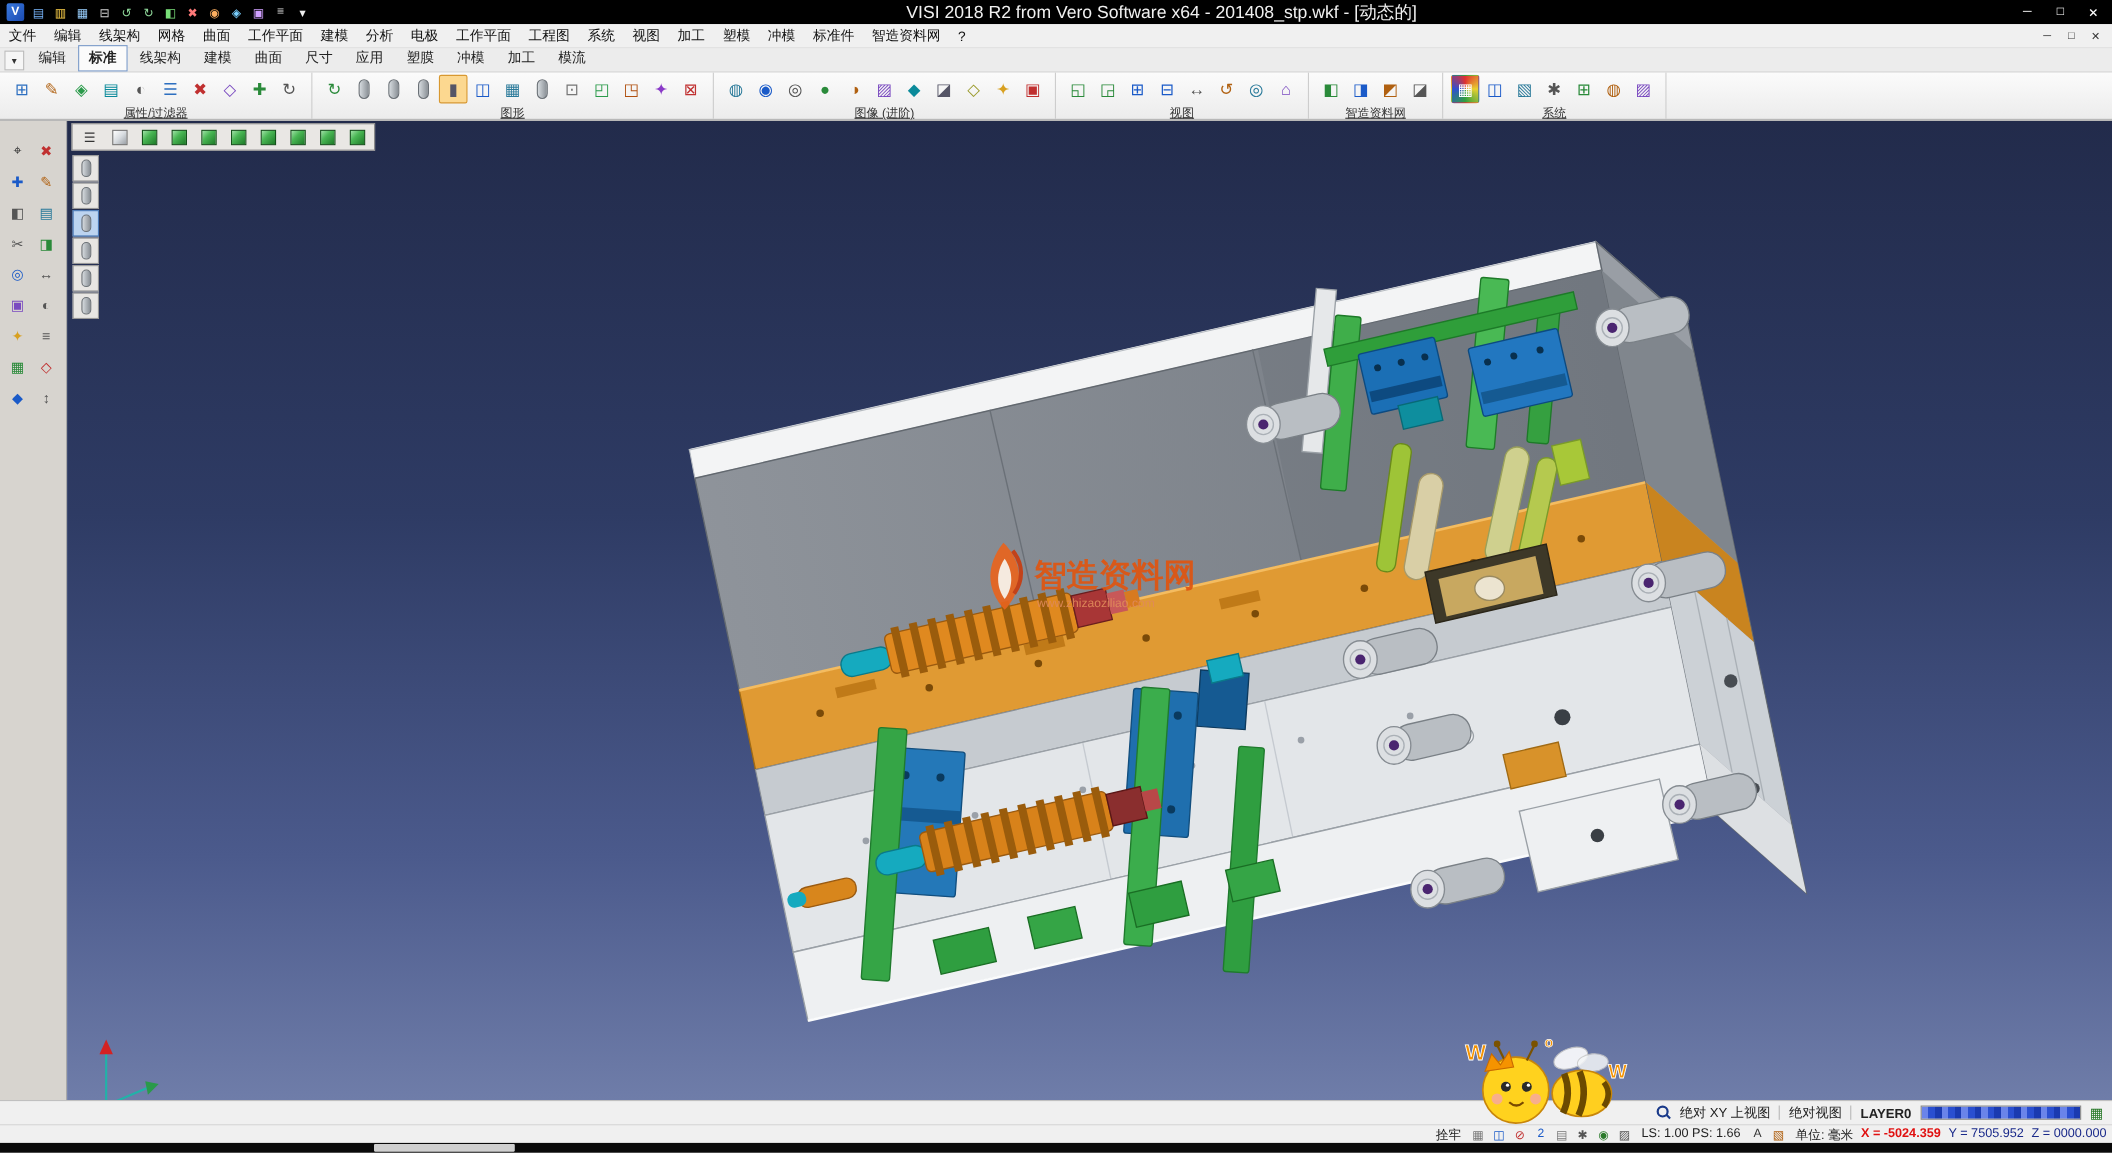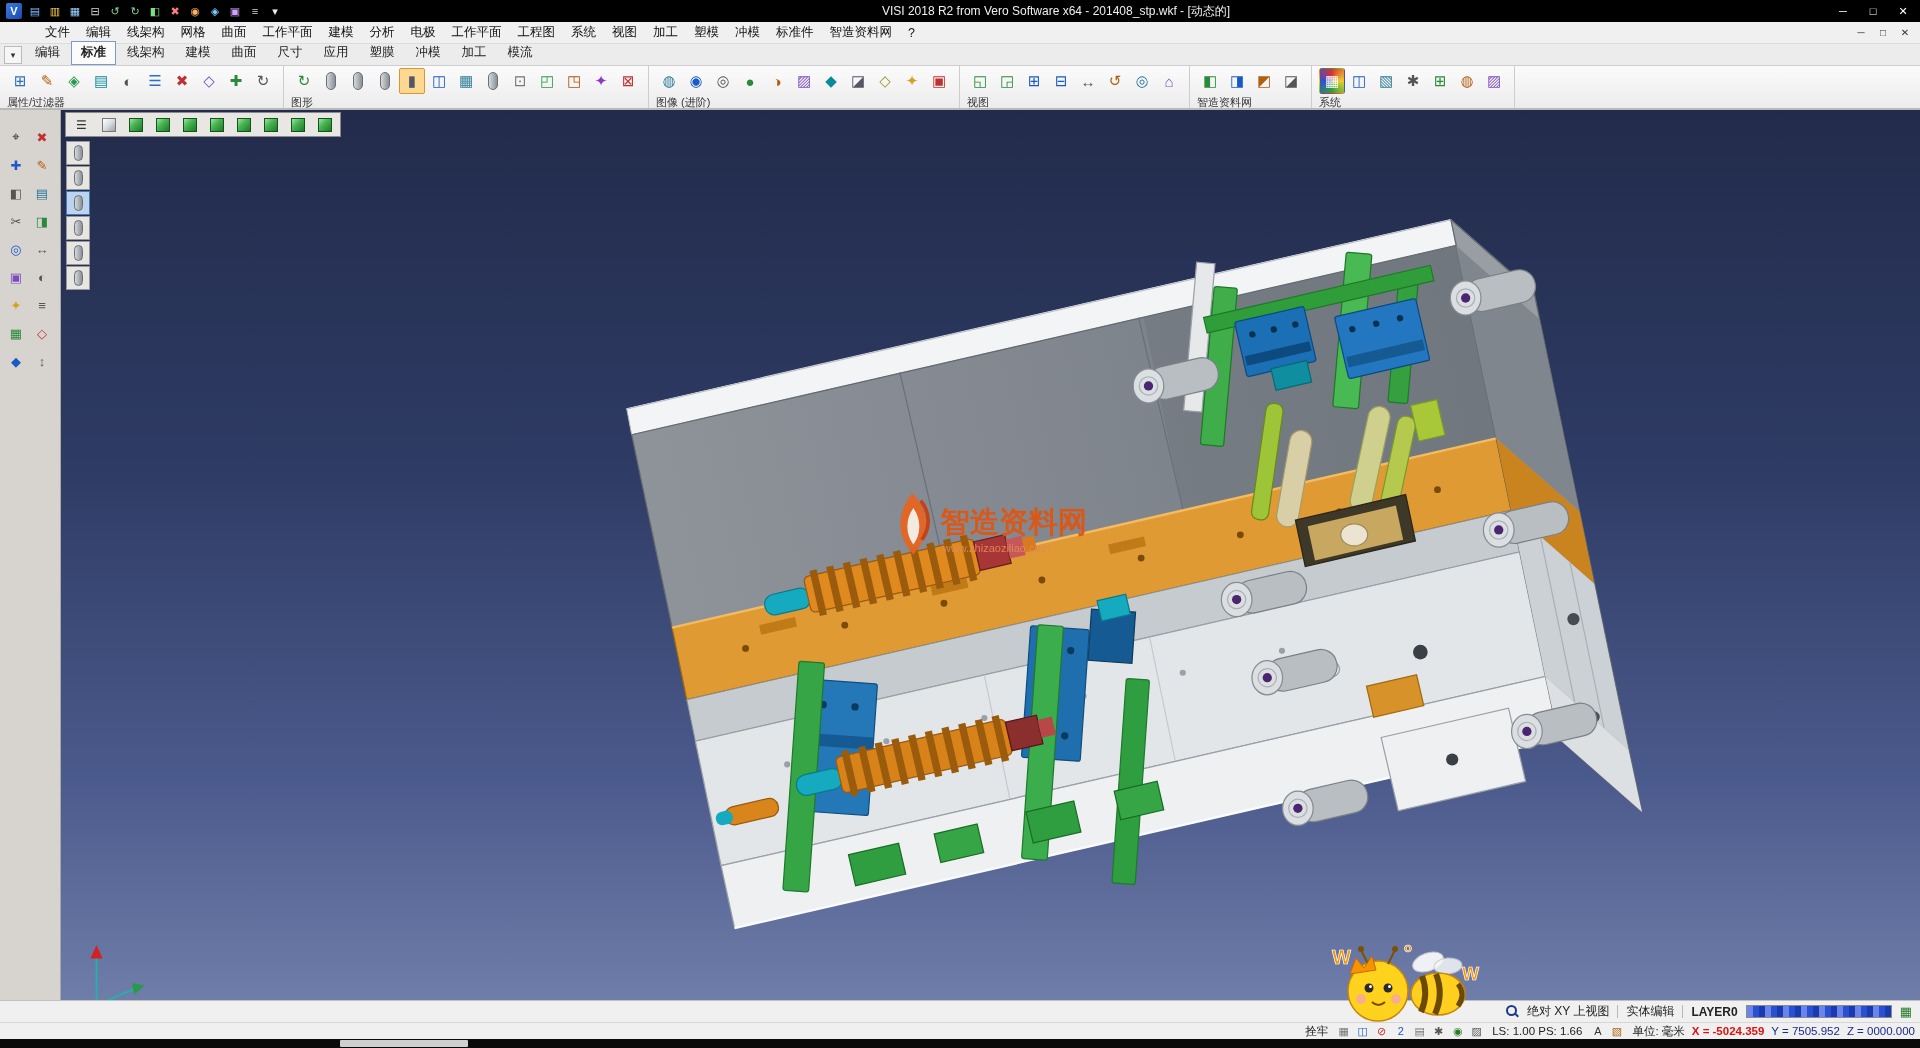--- a/index.html
+++ b/index.html
@@ -4,43 +4,43 @@
 <style>
   html,body{margin:0;padding:0;background:#222;}
   *{box-sizing:border-box;font-family:"Liberation Sans", sans-serif;}
   .app{position:relative;width:1920px;height:1048px;background:#f0f0f0;overflow:hidden;}
 
   
   .titlebar{height:22px;background:#000;display:flex;align-items:center;color:#fff;font-size:12px;padding:0 2px;}
   .visi-logo{width:16px;height:16px;margin:0 4px;border-radius:2px;background:linear-gradient(135deg,#3a7ae0,#1a4ab0);color:#fff;font-weight:bold;font-size:11px;display:flex;align-items:center;justify-content:center;}
   .qa{display:flex;align-items:center;gap:2px;}
   .qa-icn{width:18px;height:16px;display:flex;align-items:center;justify-content:center;font-size:11px;cursor:pointer;}
-  .title{flex:1;text-align:center;font-size:12px;color:#f0f0f0;white-space:nowrap;overflow:hidden;}
+  .title{flex:1;text-align:center;font-size:16px;color:#f0f0f0;white-space:nowrap;overflow:hidden;}
   .wctl{display:flex;}
   .wbtn{width:30px;height:20px;display:flex;align-items:center;justify-content:center;font-size:11px;color:#fff;cursor:pointer;}
 
   
   .menubar{height:22px;background:#f0f0f0;border-bottom:1px solid #dcdcdc;display:flex;align-items:center;font-size:12.5px;color:#111;}
-  .menus{display:flex;align-items:center;height:100%;padding-left:37px;}
+  .menus{display:flex;align-items:center;height:100%;}
   .menu-item{padding:0 8px;height:100%;display:flex;align-items:center;cursor:pointer;}
   .mdictl{margin-left:auto;display:flex;align-items:center;padding-right:4px;}
   .mbtn{width:22px;height:16px;display:flex;align-items:center;justify-content:center;font-size:10px;color:#333;cursor:pointer;border:1px solid transparent;}
 
   
   .tabbar{height:22px;background:#ececec;border-bottom:1px solid #cfcfcf;display:flex;align-items:flex-end;font-size:12.5px;padding-left:2px;}
   .tab-caret{width:18px;height:18px;display:flex;align-items:center;justify-content:center;font-size:9px;color:#333;cursor:pointer;border:1px solid #bbb;background:#f6f6f6;margin:0 3px 1px 2px;}
   .tabs{display:flex;align-items:flex-end;height:100%;}
   .tab{padding:2px 9px 3px;margin-right:1px;color:#222;cursor:pointer;border:1px solid transparent;}
   .tab.sel{background:#fbfbfb;border:1px solid #7a9ac8;font-weight:bold;}
 
   
   .ribbon{height:44px;background:linear-gradient(#fbfbfb,#ececec);border-bottom:2px solid #b8b8b8;display:flex;align-items:stretch;}
   .rgroup{display:flex;flex-direction:column;justify-content:flex-start;padding:2px 7px 1px;border-right:1px solid #cdcdcd;}
   .g-icons{display:flex;gap:1px;}
-  .g-label{font-size:11px;color:#333;margin-top:1px;}
+  .g-label{text-align:center;font-size:11px;color:#333;margin-top:1px;text-decoration:underline;}
   .icn{width:26px;height:26px;border:1px solid transparent;border-radius:2px;display:flex;align-items:center;justify-content:center;font-size:15px;cursor:pointer;color:#444;}
   .icn.sel{background:#fcd890;border-color:#d89830;}
   .icn.rainbow{background:conic-gradient(#e03030,#e8d030,#30a040,#3050d0,#e03030);color:#fff;border-radius:3px;}
   .capsule{width:10px;height:18px;border-radius:5px;background:linear-gradient(90deg,#d5dade,#8a9096);border:1px solid #6a7076;display:inline-block;}
 
   
   .content{display:flex;height:890px;}
   .rail{width:61px;background:#d7d4cf;border-right:1px solid #a8a8a8;padding-top:16px;display:grid;grid-template-columns:repeat(2,24px);grid-auto-rows:26px;justify-content:center;gap:2px;}
   .rtool{width:22px;height:22px;display:flex;align-items:center;justify-content:center;font-size:13px;color:#444;border:1px solid transparent;cursor:pointer;}
 
@@ -584,21 +584,21 @@
           </div>
         </div>
     </div>
   </div>
 
   <div class="status1">
     <div class="sb-spacer"></div>
     <span class="mag"></span>
     <span>绝对 XY 上视图</span>
     <span class="sep"></span>
-    <span>实体编辑</span>
+    <span>绝对视图</span>
     <span class="sep"></span>
     <span class="layer-chip">LAYER0</span>
     <div class="palette"></div>
     <span class="endchip">▦</span>
   </div>
 
   <div class="status2">
     <div class="sb-spacer"></div>
     <span>拴牢</span>
     <div class="sb-icons" id="sb2icons">

